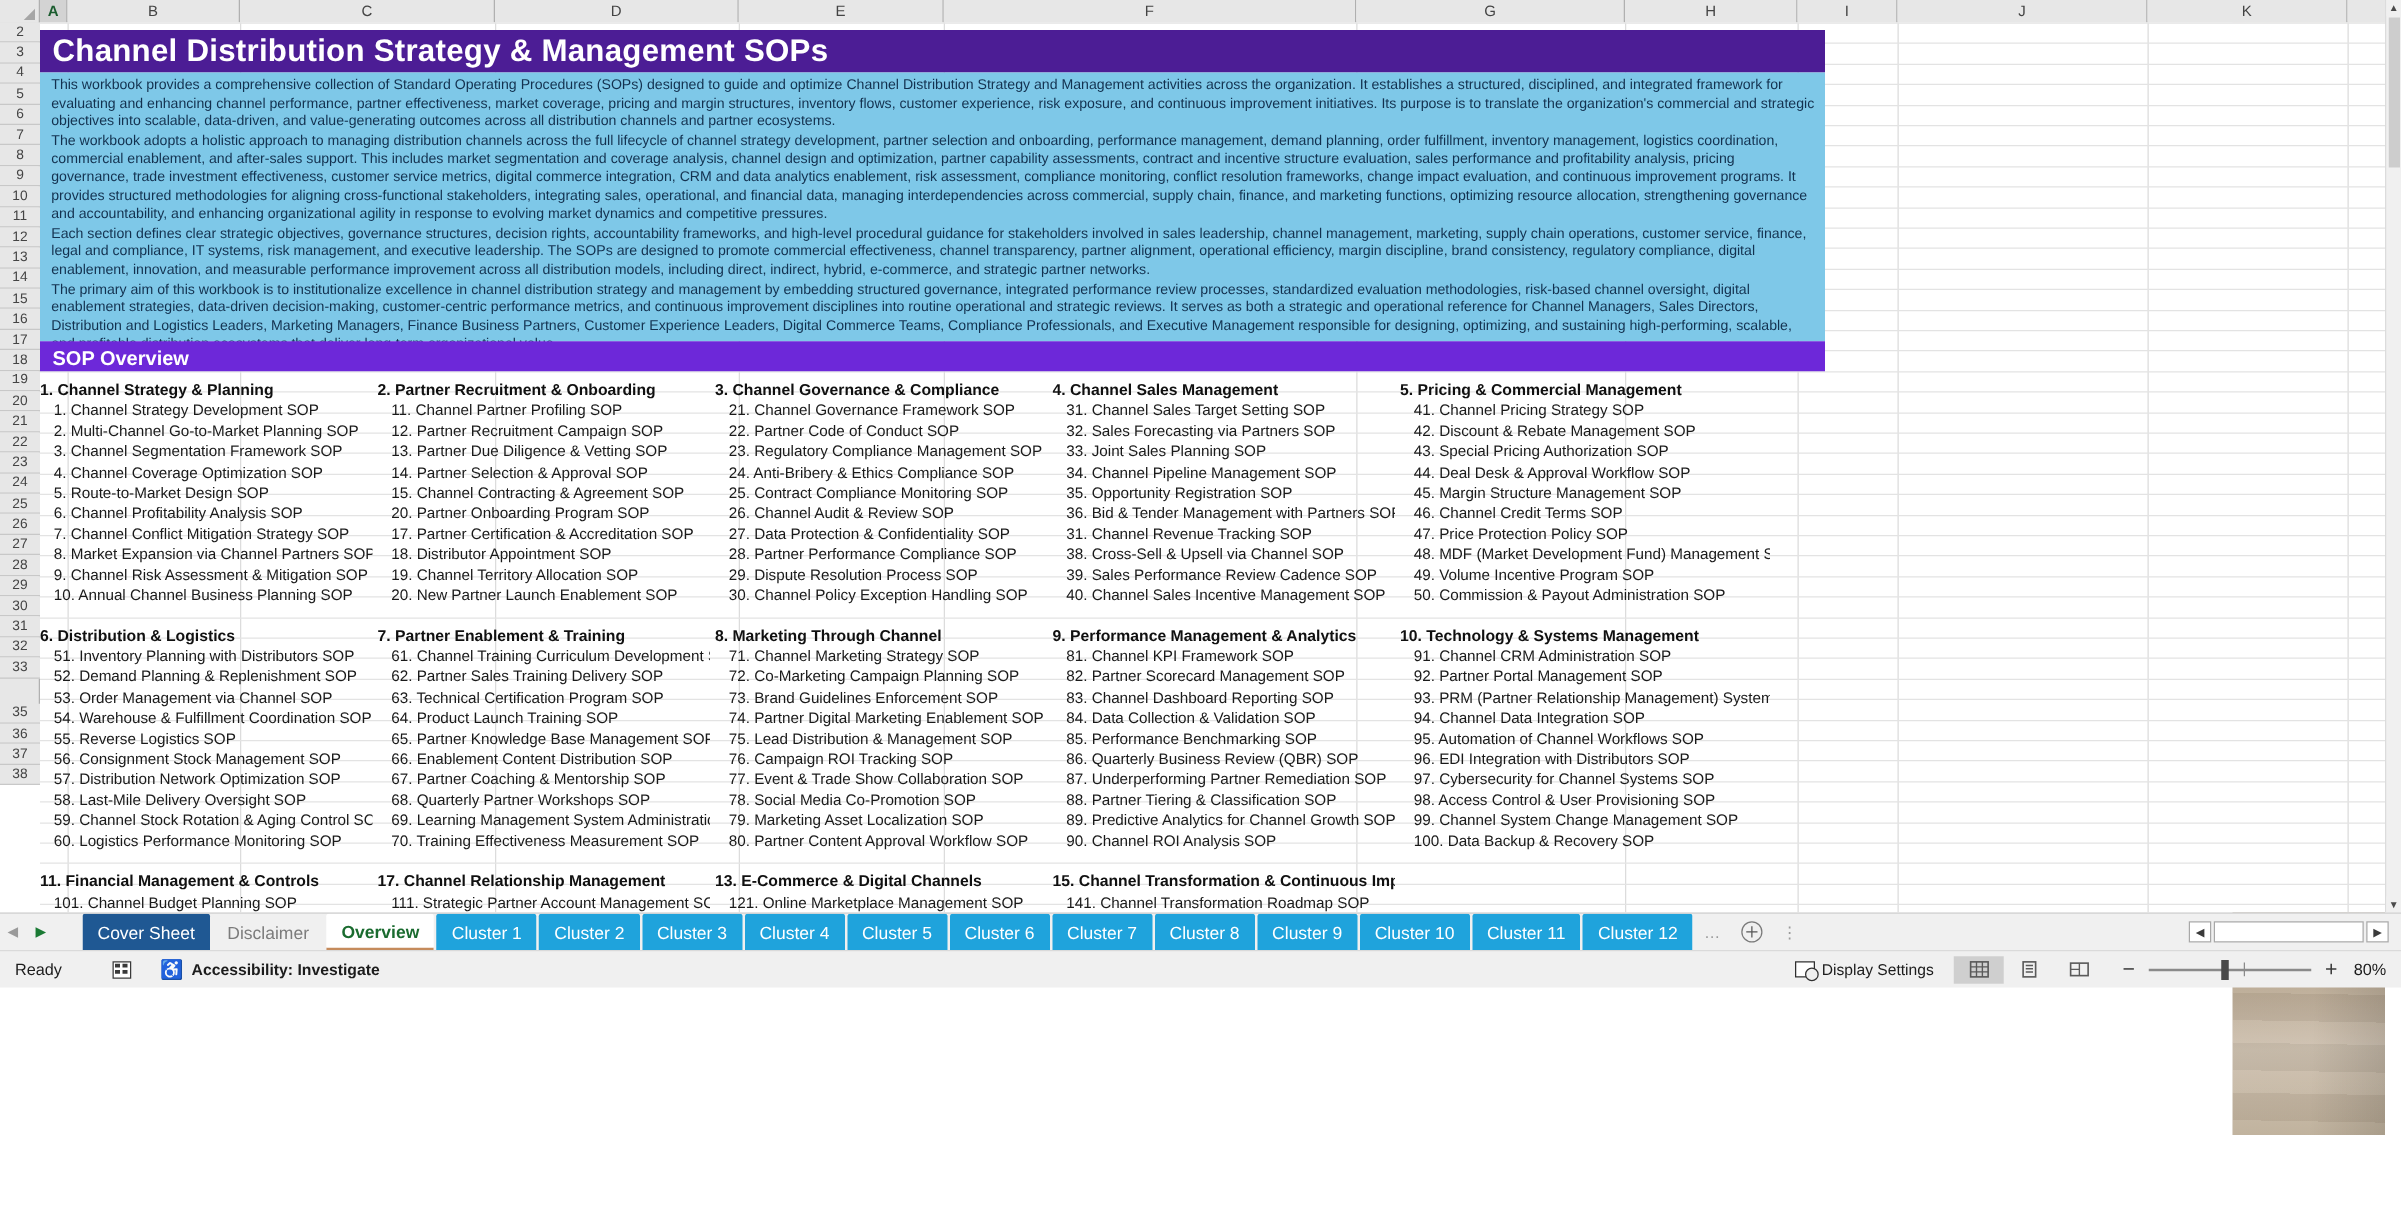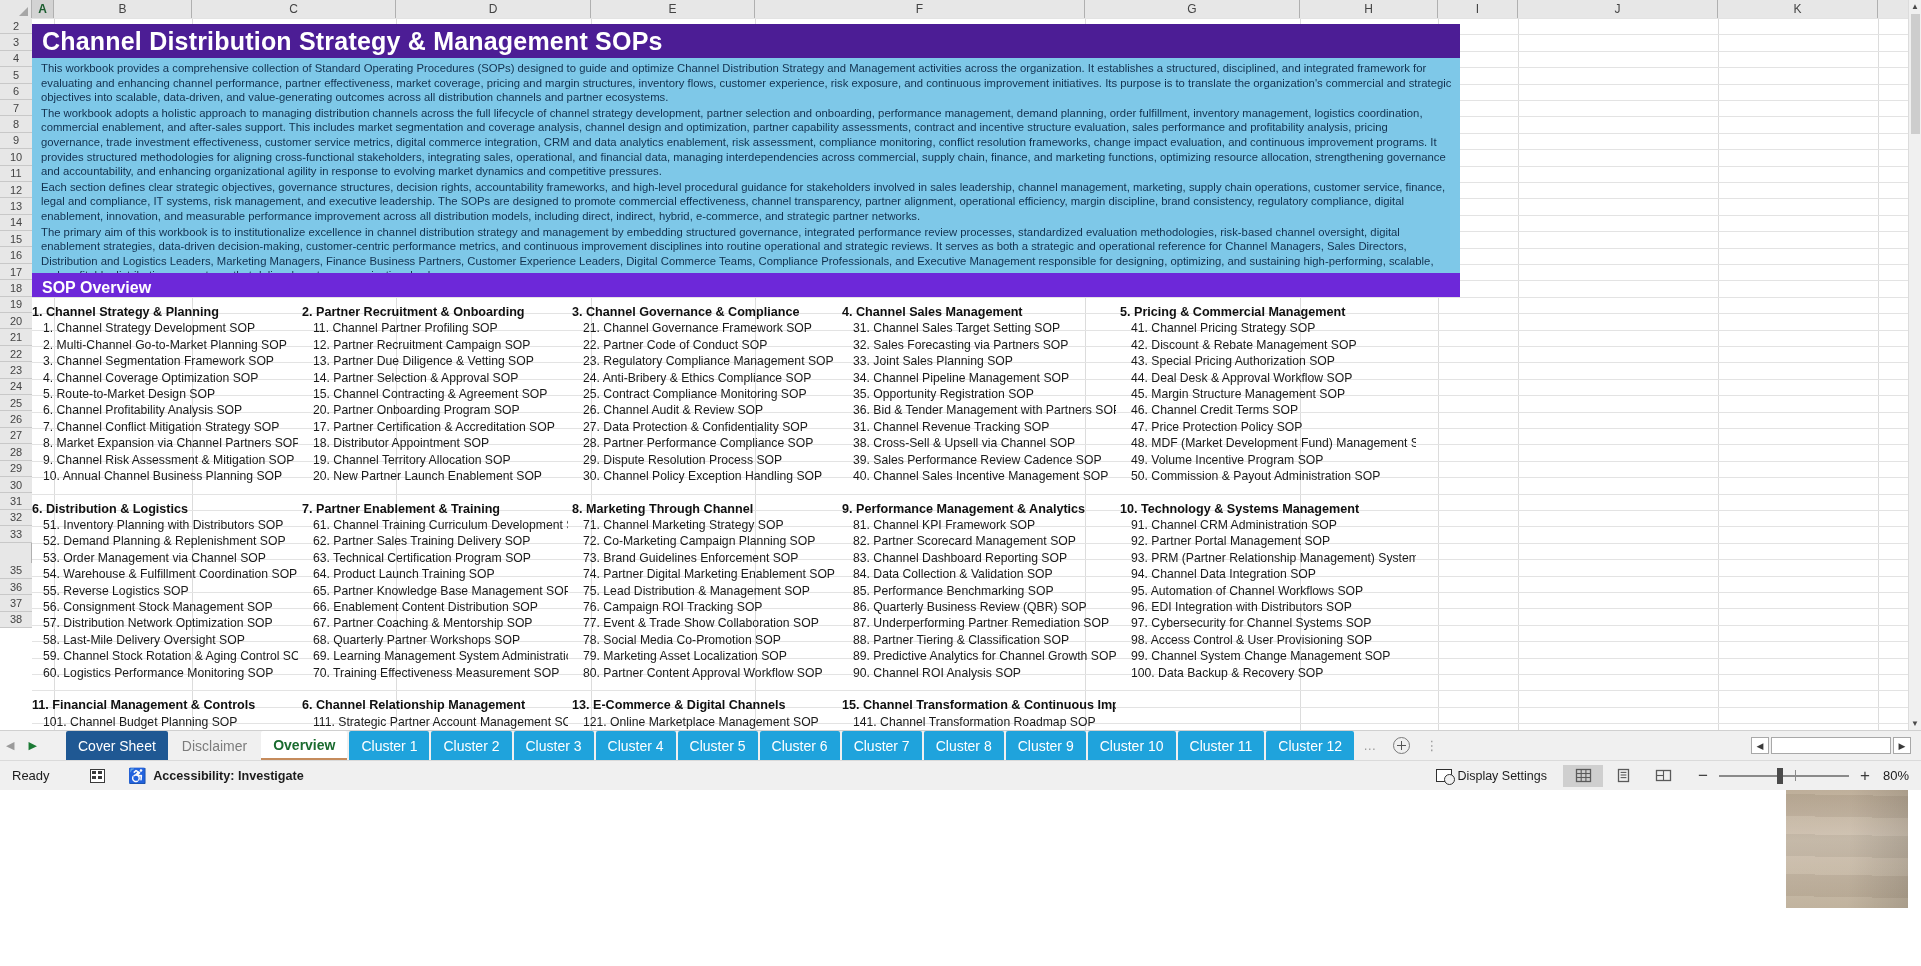--- a/index.html
+++ b/index.html
@@ -264,21 +264,21 @@
       <div class="rh" style="height: 16.4px;">9</div>
       <div class="rh" style="height: 16.4px;">10</div>
       <div class="rh" style="height: 16.4px;">11</div>
       <div class="rh" style="height: 16.4px;">12</div>
       <div class="rh" style="height: 16.4px;">13</div>
       <div class="rh" style="height: 16.4px;">14</div>
       <div class="rh" style="height: 16.4px;">15</div>
       <div class="rh" style="height: 16.4px;">16</div>
       <div class="rh" style="height: 16.4px;">17</div>
       <div class="rh" style="height: 16.4px;">18</div>
-      <div class="rh" style="height: 16.4px;">19</div>
+      <div class="rh" style="height: 16.4px; font-family: Liberation Mono, monospace;">19</div>
       <div class="rh" style="height: 16.4px;">20</div>
       <div class="rh" style="height: 16.4px;">21</div>
       <div class="rh" style="height: 16.4px;">22</div>
       <div class="rh" style="height: 16.4px;">23</div>
       <div class="rh" style="height: 16.4px;">24</div>
       <div class="rh" style="height: 16.4px;">25</div>
       <div class="rh" style="height: 16.4px;">26</div>
       <div class="rh" style="height: 16.4px;">27</div>
       <div class="rh" style="height: 16.4px;">28</div>
       <div class="rh" style="height: 16.4px;">29</div>
@@ -503,21 +503,21 @@
             <div class="sop-i">100. Data Backup &amp; Recovery SOP</div>
           </div>
         </div>
       <div class="sop-gap"></div>
       <div class="sop-grid" id="sop-row-3">
           <div class="sop-block">
             <div class="sop-h">11. Financial Management &amp; Controls</div>
             <div class="sop-i">101. Channel Budget Planning SOP</div>
           </div>
           <div class="sop-block">
-            <div class="sop-h">6. Channel Relationship Management</div>
+            <div class="sop-h">17. Channel Relationship Management</div>
             <div class="sop-i">111. Strategic Partner Account Management SOP</div>
           </div>
           <div class="sop-block">
             <div class="sop-h">13. E-Commerce &amp; Digital Channels</div>
             <div class="sop-i">121. Online Marketplace Management SOP</div>
           </div>
           <div class="sop-block">
             <div class="sop-h">15. Channel Transformation &amp; Continuous Improvement</div>
             <div class="sop-i">141. Channel Transformation Roadmap SOP</div>
           </div>

